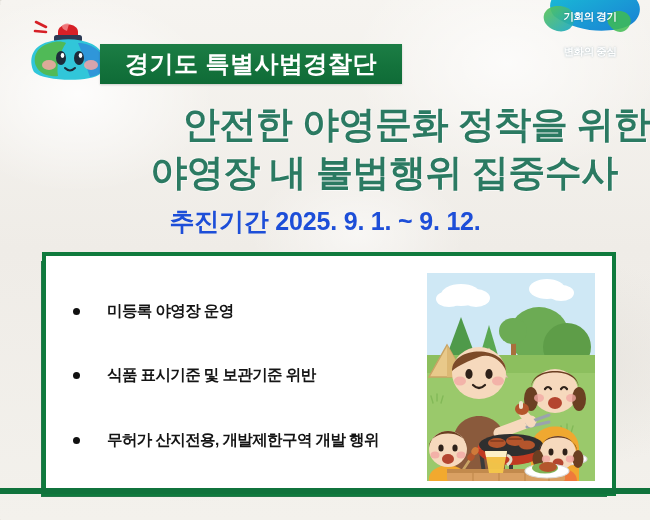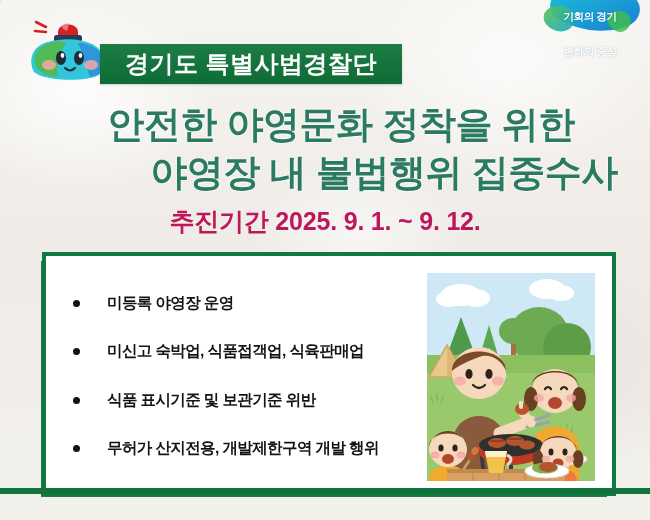--- a/index.html
+++ b/index.html
@@ -98,30 +98,30 @@
     width: 650px;
     color: #2b7a62;
     font-weight: 700;
     font-size: 37px;
     letter-spacing: -0.5px;
     white-space: nowrap;
     text-shadow:
        1px 1px 0 rgba(255,255,255,0.55),
       -1px -1px 0 rgba(255,255,255,0.35);
   }
-  .headline-1 { top: 100px; padding-left: 32px; text-align: center; }
+  .headline-1 { top: 100px; padding-left: 32px; text-align: right; }
   .headline-2 { top: 148px; text-align: center; padding-left: 22px; margin-left: 48px; }
 
   .period-line {
     position: absolute;
     left: 0;
     top: 205px;
     width: 650px;
     text-align: center;
-    color: #be185d;
+    color: #1d4ed8;
     font-weight: 700;
     font-size: 25px;
     letter-spacing: -0.2px;
     white-space: nowrap;
   }
 
   
   .content-card {
     position: absolute;
     left: 46px;
@@ -257,24 +257,20 @@
   <div class="content-card">
 
     <div class="bullet-list">
 
       <div class="bullet-row">
         <span class="bullet-dot"></span>
         <span class="bullet-text">미등록 야영장 운영</span>
       </div>
 
 
-      <div class="bullet-row">
-        <span class="bullet-dot"></span>
-        <span class="bullet-text">미신고 숙박업, 식품접객업, 식육판매업</span>
-      </div>
 
       <div class="bullet-row">
         <span class="bullet-dot"></span>
         <span class="bullet-text">식품 표시기준 및 보관기준 위반</span>
       </div>
 
       <div class="bullet-row">
         <span class="bullet-dot"></span>
         <span class="bullet-text">무허가 산지전용, 개발제한구역 개발 행위</span>
       </div>

